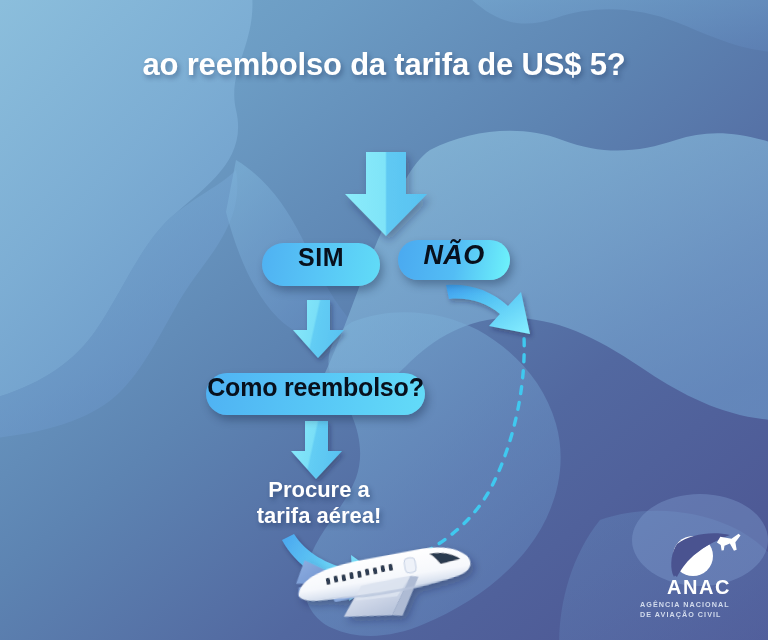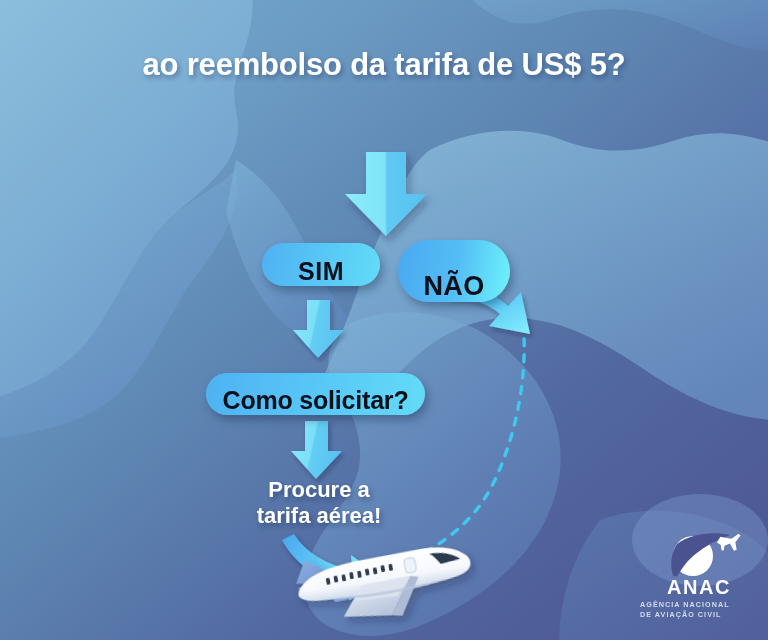--- a/index.html
+++ b/index.html
@@ -31,37 +31,38 @@
     display:block;font-size:31px;font-weight:600;
   }
   .title .l2{
     display:block;font-size:31px;font-weight:600;margin-top:2px;
   }
   .title .l2 b{font-weight:800;}
 
   
   .pill{
     position:absolute;
-    display:flex;align-items:flex-end;justify-content:center;
+    display:flex;align-items:flex-start;justify-content:center;
     color:#08101c;
     font-weight:800;
     border-radius:999px;
     box-shadow:3px 5px 9px rgba(16,32,62,.34);
     z-index:9;
     white-space:nowrap;
   }
   #pill-sim{
     left:262px;top:243px;width:118px;height:43px;
     font-size:25px;letter-spacing:.6px;
     background:linear-gradient(100deg,#4fb1f2 0%, #57c4f6 45%, #61dcf7 100%);
   }
   #pill-nao{
-    left:398px;top:240px;width:112px;height:62px;
+    left:398px;top:240px;width:112px;height:40px;
     font-size:27px;letter-spacing:.4px;
     background:linear-gradient(100deg,#4aa9f0 0%, #53bdf5 52%, #6ef4fb 100%);
+    font-style:italic;
   }
   #pill-como{
     left:206px;top:373px;width:219px;height:42px;
     font-size:25px;letter-spacing:-0.2px;font-weight:600;
     background:linear-gradient(100deg,#4fb2f3 0%, #57c6f6 48%, #63dbf8 100%);
   }
 
   
   .calltext{
     position:absolute;left:186px;top:477px;width:266px;
@@ -267,21 +268,21 @@
     <span class="l2"><span>ao </span><b>reembolso da tarifa de US$ 5</b><span>?</span></span>
   </div>
 
   <div class="pill" id="pill-sim">
     <span>SIM</span>
   </div>
   <div class="pill" id="pill-nao">
     <span>NÃO</span>
   </div>
   <div class="pill" id="pill-como">
-    <span>Como solicitar?</span>
+    <span>Como reembolso?</span>
   </div>
 
   <div class="calltext">
     <span>Procure a</span><br>
     <span>tarifa aérea!</span>
   </div>
 
   <div id="anac-logo">
     <svg width="118" height="48" viewBox="0 0 118 48">
       <circle cx="53" cy="26" r="20" fill="#ffffff"></circle>

